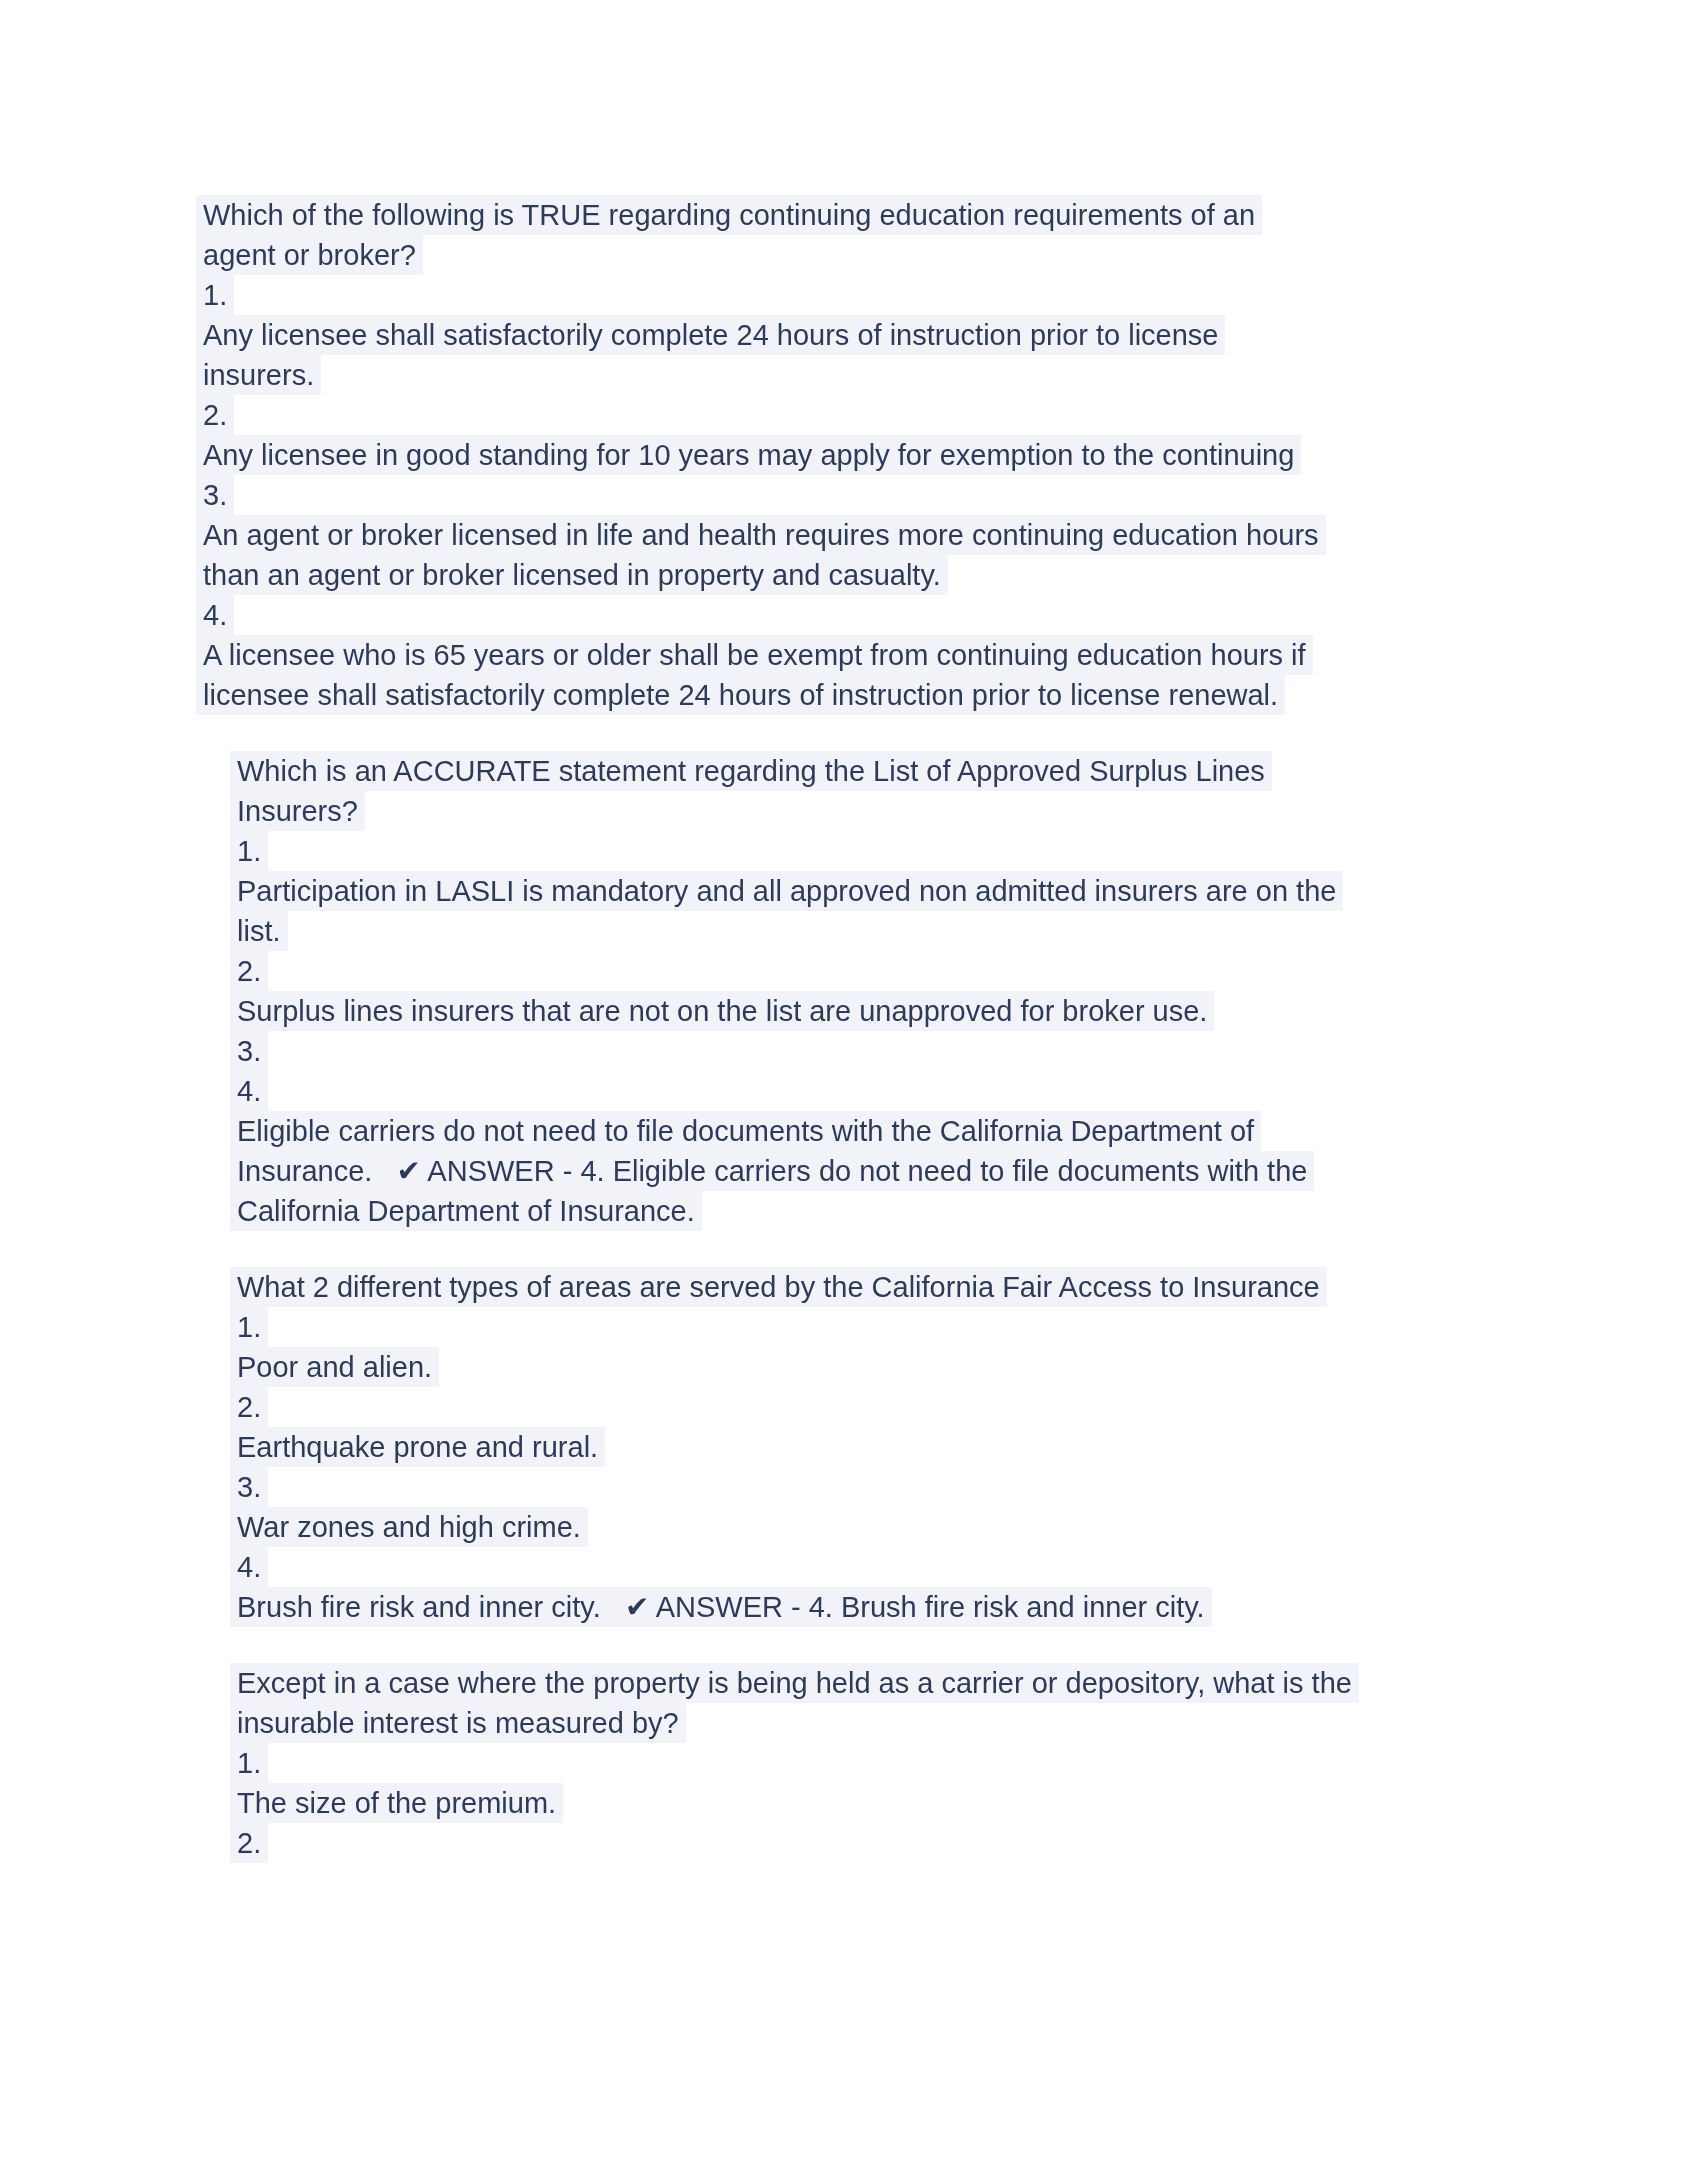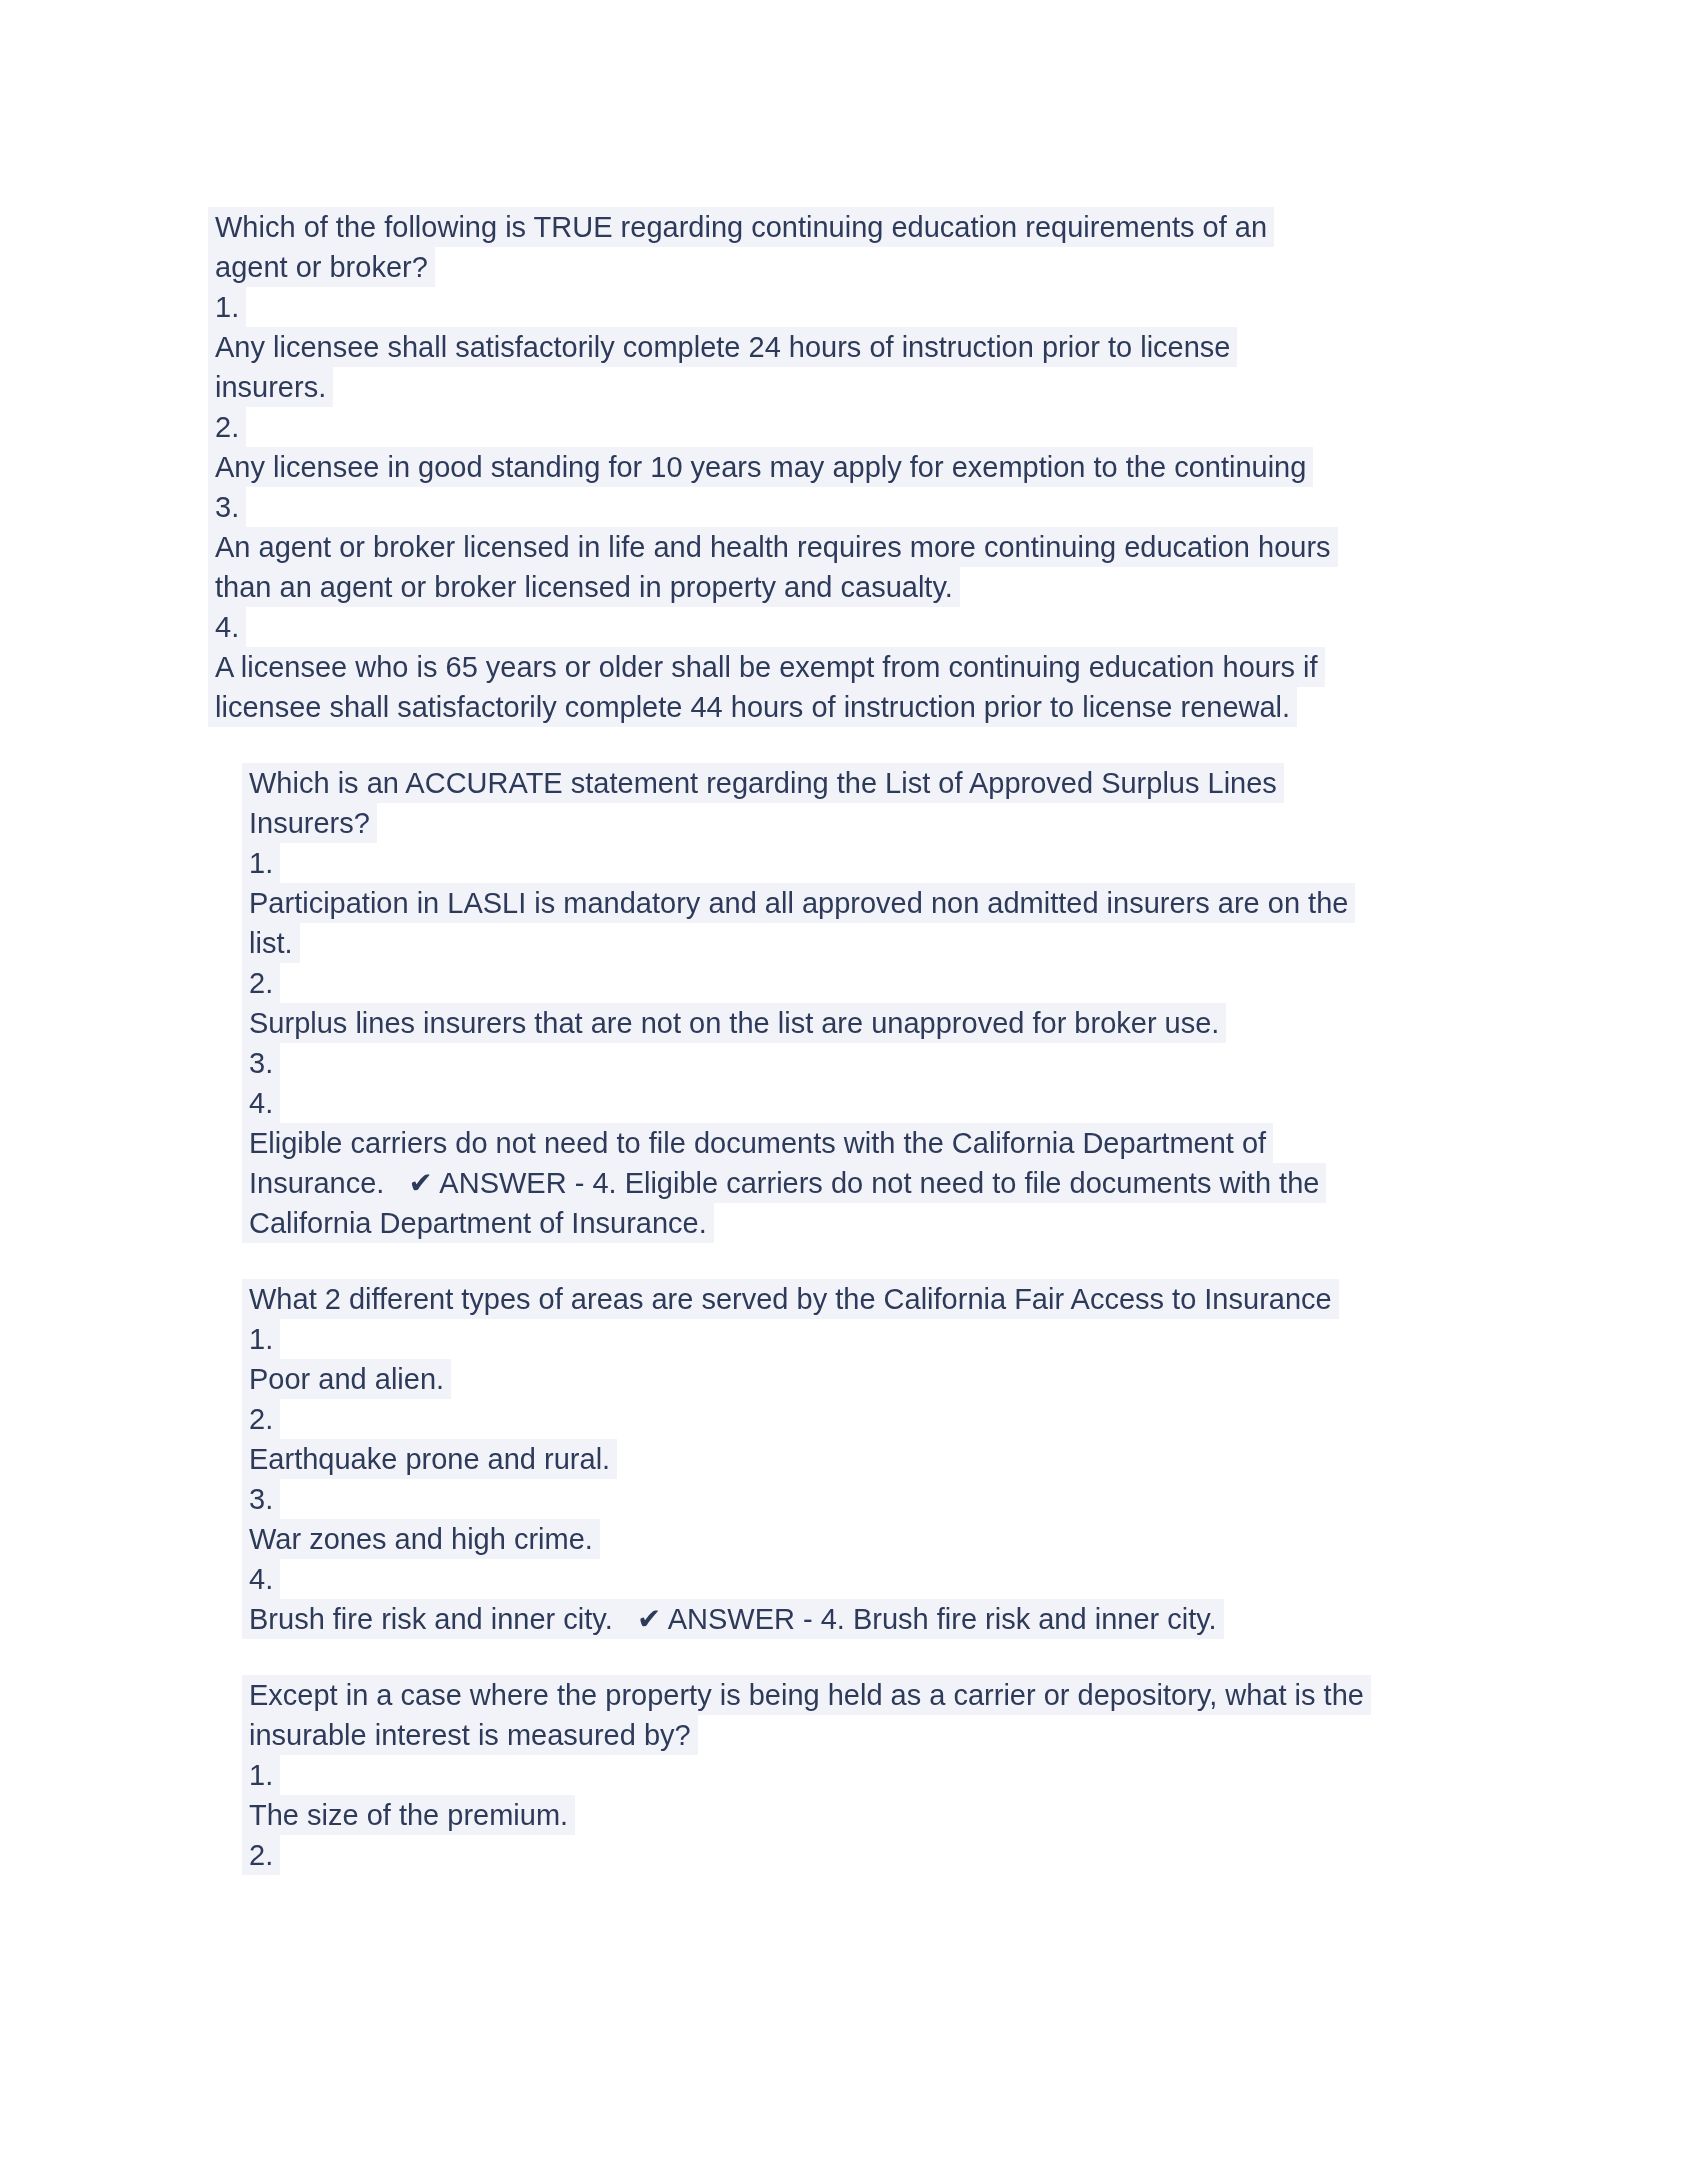--- a/index.html
+++ b/index.html
@@ -19,21 +19,21 @@
     font-family: "Liberation Sans", "DejaVu Sans", sans-serif;
   }
   .content {
     position: absolute;
     left: 196px;
     top: 195px;
     width: 1386px;
     font-size: 29px;
     color: var(--text-color);
   }
-  .block { margin: 12px; }
+  .block { margin: 0; }
   .block + .block { margin-top: 36px; padding-left: 34px; }
   .line {
     min-height: 40px;
     font-size: 0; 
   }
   .hl {
     display: inline-block;
     font-size: 29px;
     line-height: 40px;
     padding: 0 7px;
@@ -52,21 +52,21 @@
       <div class="line"><span class="hl">1.</span></div>
       <div class="line"><span class="hl">Any licensee shall satisfactorily complete 24 hours of instruction prior to license</span></div>
       <div class="line"><span class="hl">insurers.</span></div>
       <div class="line"><span class="hl">2.</span></div>
       <div class="line"><span class="hl">Any licensee in good standing for 10 years may apply for exemption to the continuing</span></div>
       <div class="line"><span class="hl">3.</span></div>
       <div class="line"><span class="hl">An agent or broker licensed in life and health requires more continuing education hours</span></div>
       <div class="line"><span class="hl">than an agent or broker licensed in property and casualty.</span></div>
       <div class="line"><span class="hl">4.</span></div>
       <div class="line"><span class="hl">A licensee who is 65 years or older shall be exempt from continuing education hours if</span></div>
-      <div class="line"><span class="hl">licensee shall satisfactorily complete 44 hours of instruction prior to license renewal.</span></div>
+      <div class="line"><span class="hl">licensee shall satisfactorily complete 24 hours of instruction prior to license renewal.</span></div>
     </div>
     <div class="block">
       <div class="line"><span class="hl">Which is an ACCURATE statement regarding the List of Approved Surplus Lines</span></div>
       <div class="line"><span class="hl">Insurers?</span></div>
       <div class="line"><span class="hl">1.</span></div>
       <div class="line"><span class="hl">Participation in LASLI is mandatory and all approved non admitted insurers are on the</span></div>
       <div class="line"><span class="hl">list.</span></div>
       <div class="line"><span class="hl">2.</span></div>
       <div class="line"><span class="hl">Surplus lines insurers that are not on the list are unapproved for broker use.</span></div>
       <div class="line"><span class="hl">3.</span></div>

